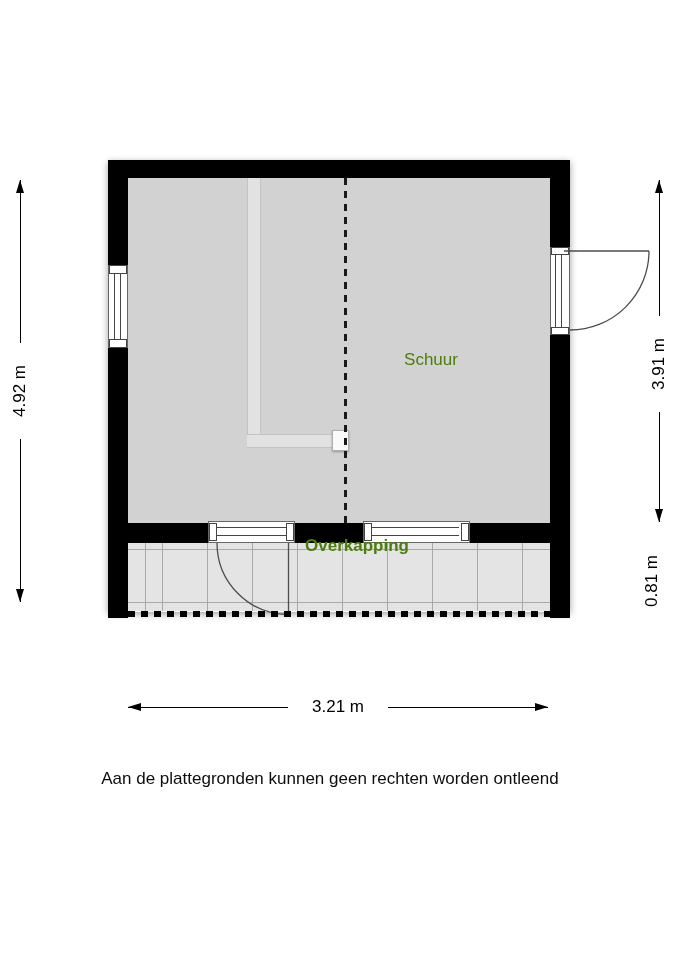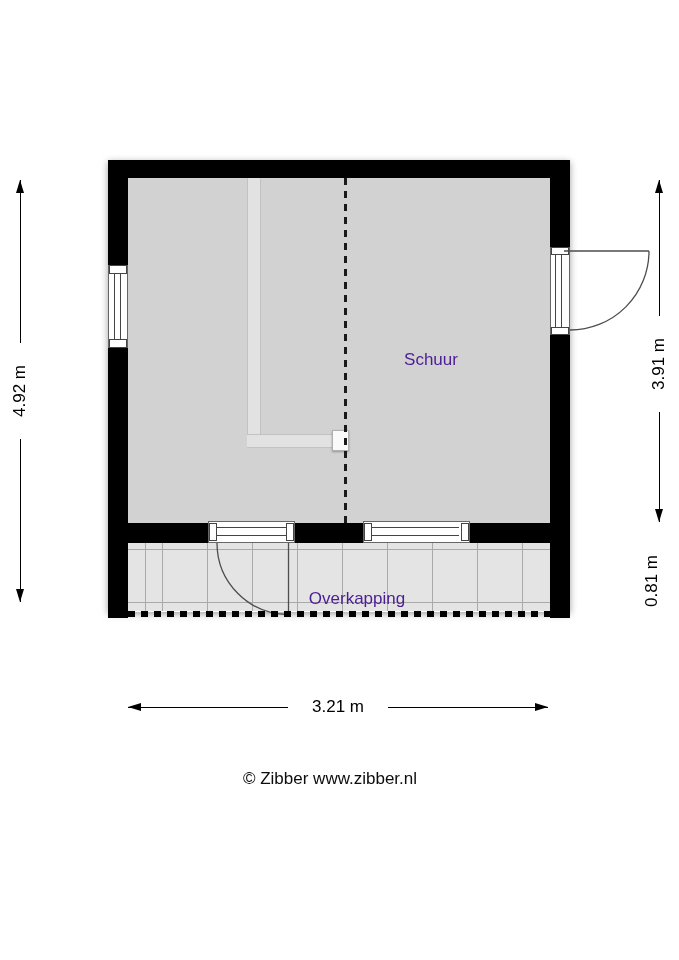--- a/index.html
+++ b/index.html
@@ -25,21 +25,21 @@
   .flue-h{left:247px;top:434px;width:88px;height:14px;border-top:1px solid #c2c2c2;border-bottom:1px solid #c2c2c2;}
   .flue-box{left:332px;top:430px;width:17px;height:21px;background:#fafafa;
       border:1px solid #b0b0b0;box-shadow:0 1px 2px rgba(0,0,0,.3);}
   
   .op-base{background:#fff;border:1px solid #666;}
   .glass-v{border-left:1px solid #444;border-right:1px solid #444;}
   .glass-h{border-top:1px solid #444;border-bottom:1px solid #444;}
   .sill{background:#fff;border:1px solid #444;}
   svg.overlay{position:absolute;left:0;top:0;}
   
-  .room-label{font-size:17px;color:#4c1d95;text-align:center;white-space:nowrap;}
+  .room-label{font-size:17px;color:#4d7c0f;text-align:center;white-space:nowrap;}
   
   .dim-line{background:#000;}
   .dim-label{font-size:17px;line-height:22px;height:22px;text-align:center;
              background:#fff;white-space:nowrap;}
   .rot{transform:rotate(-90deg);}
   .tri{width:0;height:0;}
   .tri-up{border-left:4px solid transparent;border-right:4px solid transparent;border-bottom:13px solid #000;}
   .tri-down{border-left:4px solid transparent;border-right:4px solid transparent;border-top:13px solid #000;}
   .tri-left{border-top:4px solid transparent;border-bottom:4px solid transparent;border-right:13px solid #000;}
   .tri-right{border-top:4px solid transparent;border-bottom:4px solid transparent;border-left:13px solid #000;}
@@ -94,34 +94,34 @@
 <svg class="overlay" width="679" height="960">
   <path d="M 564 251 L 649 251" stroke="#4d4d4d" stroke-width="1.3" fill="none"></path>
   <path d="M 649 251 A 79 79 0 0 1 570 330" stroke="#4d4d4d" stroke-width="1.3" fill="none"></path>
   <path d="M 288.5 543 L 288.5 614" stroke="#4d4d4d" stroke-width="1.3" fill="none"></path>
   <path d="M 217 543 A 71.5 71.5 0 0 0 288.5 614.5" stroke="#4d4d4d" stroke-width="1.3" fill="none"></path>
 </svg>
 
 <div class="abs dashed-bottom"></div>
 
 <div class="abs room-label" style="left:381px;top:350px;width:100px;">Schuur</div>
-<div class="abs room-label" style="left:287px;top:589px;width:140px;">Overkapping</div>
+<div class="abs room-label" style="left:287px;top:536px;width:140px;font-weight:bold;">Overkapping</div>
 
 <div class="abs dim-line" style="left:20px;top:180px;width:1px;height:422px;"></div>
 <div class="abs tri tri-up" style="left:16px;top:180px;"></div>
 <div class="abs tri tri-down" style="left:16px;top:589px;"></div>
 <div class="abs dim-label rot" style="left:-28px;top:380px;width:96px;">4.92 m</div>
 
 <div class="abs dim-line" style="left:659px;top:180px;width:1px;height:342px;"></div>
 <div class="abs tri tri-up" style="left:655px;top:180px;"></div>
 <div class="abs tri tri-down" style="left:655px;top:509px;"></div>
 <div class="abs dim-label rot" style="left:611px;top:353px;width:96px;">3.91 m</div>
 
 <div class="abs dim-label rot" style="left:604px;top:570px;width:96px;background:transparent;">0.81 m</div>
 
 <div class="abs dim-line" style="left:128px;top:707px;width:420px;height:1px;"></div>
 <div class="abs tri tri-left" style="left:128px;top:703px;"></div>
 <div class="abs tri tri-right" style="left:535px;top:703px;"></div>
 <div class="abs dim-label" style="left:288px;top:696px;width:100px;">3.21 m</div>
 
 <div class="abs footer">
-  <div>© Zibber www.zibber.nl</div>
+  <div>Aan de plattegronden kunnen geen rechten worden ontleend</div>
 </div>
 
 </body></html>

